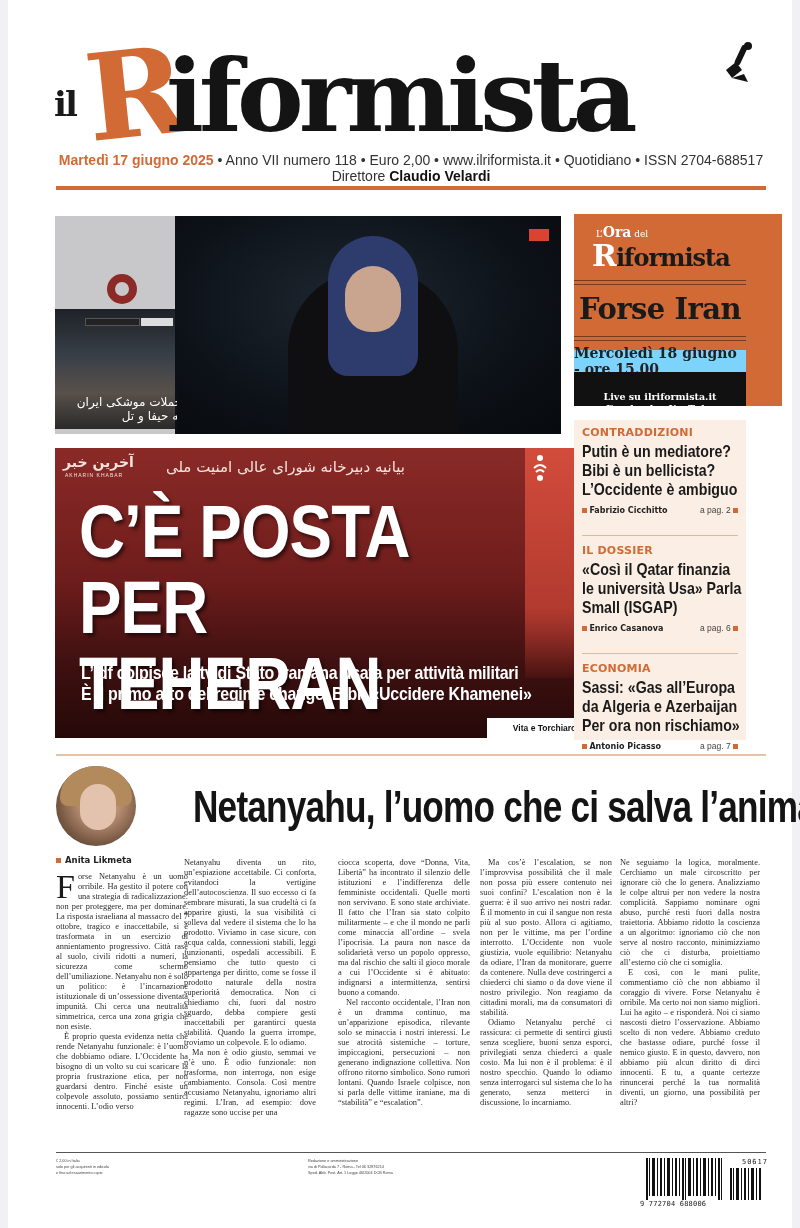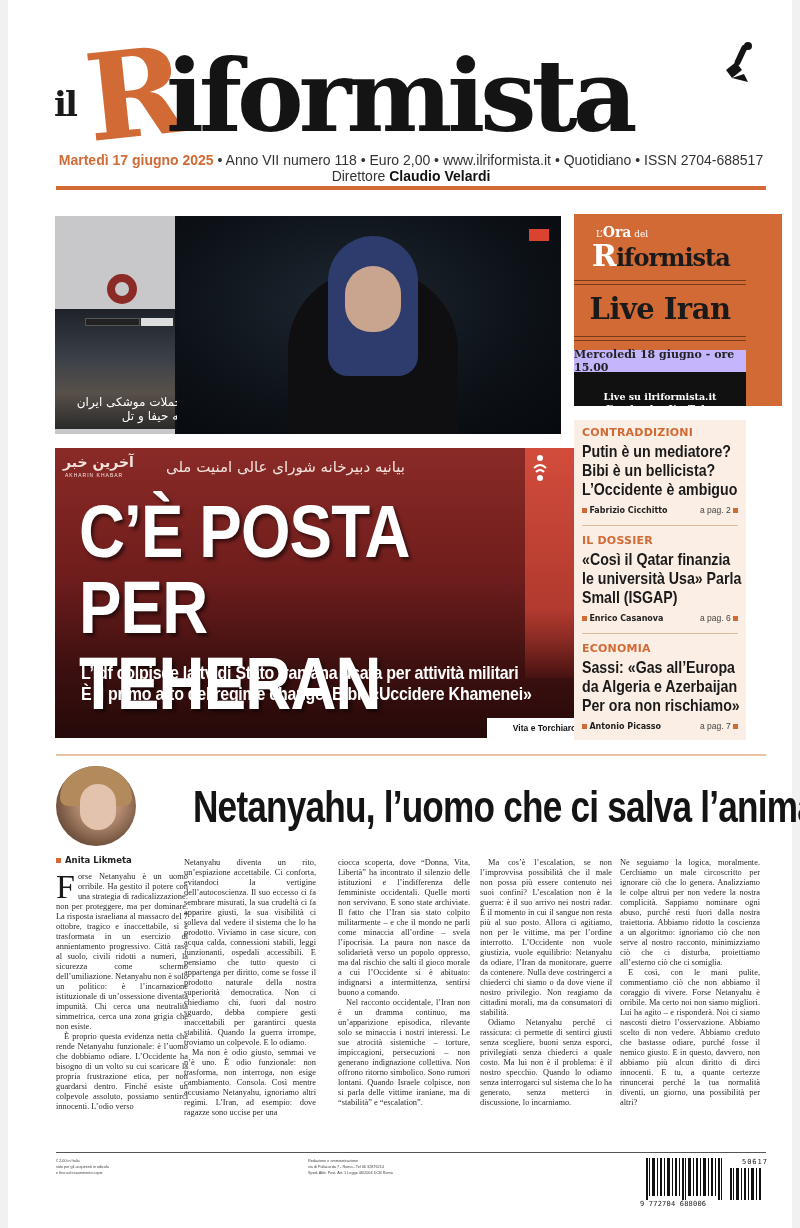--- a/index.html
+++ b/index.html
@@ -52,28 +52,28 @@
   .promo { position: absolute; left: 566px; top: 214px; width: 208px; height: 192px; background: #d26a35; }
   .promo .ora { position: absolute; left: 22px; top: 10px; font-family: "DejaVu Serif", serif; font-size: 9px; color: #fff; }
   .promo .ora .big { font-size: 14px; font-weight: bold; }
   .promo .brand { position: absolute; left: 18px; top: 24px; font-family: "DejaVu Serif", serif; font-weight: bold; font-size: 24px; color: #1a1a1a; letter-spacing: -1px; }
   .promo .brand .r { color: #fff; font-size: 30px; }
   .promo .line1 { position: absolute; left: 0; top: 66px; width: 172px; height: 1px; background: #7a3b1c; }
   .promo .line1b { position: absolute; left: 0; top: 70px; width: 172px; height: 1px; background: #7a3b1c; }
   .promo .title { position: absolute; left: 0; top: 78px; width: 172px; text-align: center; font-family: "DejaVu Serif", serif; font-weight: bold; font-size: 29px; color: #1a1a1a; letter-spacing: -0.5px; }
   .promo .line2 { position: absolute; left: 0; top: 122px; width: 172px; height: 1px; background: #7a3b1c; }
   .promo .line2b { position: absolute; left: 0; top: 126px; width: 172px; height: 1px; background: #7a3b1c; }
-  .promo .when { position: absolute; left: 0; top: 136px; width: 172px; height: 22px; background: #c4b5fd; font-family: "DejaVu Serif", serif; font-weight: bold; font-size: 11px; color: #222; display: flex; align-items: center; justify-content: center; }
+  .promo .when { position: absolute; left: 0; top: 136px; width: 172px; height: 22px; background: #7dd3fc; font-family: "DejaVu Serif", serif; font-weight: bold; font-size: 14px; color: #222; display: flex; align-items: center; justify-content: center; }
   .promo .where { position: absolute; left: 0; top: 158px; width: 172px; height: 34px; background: #111; color: #fff; font-family: "DejaVu Serif", serif; font-weight: bold; font-size: 9.5px; line-height: 12px; text-align: center; padding-top: 19px; }
 
   .teasers { position: absolute; left: 566px; top: 420px; width: 172px; height: 320px; background: #fbeee4; padding: 6px 8px 0 8px; }
   .teaser { margin-bottom: 8px; }
   .teaser .kicker { font-family: "DejaVu Sans", sans-serif; font-weight: bold; font-size: 11px; color: #d26a35; margin-bottom: 3px; letter-spacing: 0.2px; }
   .teaser .hed { font-family: "Liberation Sans", sans-serif; font-weight: bold; font-size: 16.5px; line-height: 19px; color: #1a1a1a; transform: scaleX(0.86); transform-origin: left top; width: 190px; margin-bottom: 6px; }
-  .teaser .meta { display: flex; justify-content: space-between; align-items: center; font-size: 8.5px; color: #444; padding-bottom: 10px; border-bottom: 1px solid #e0b89b; }
+  .teaser .meta { display: flex; justify-content: space-between; align-items: center; font-size: 8.5px; color: #444; padding-bottom: 20px; border-bottom: 1px solid #e0b89b; }
   .teaser .meta b { color: #222; font-family: "DejaVu Sans", sans-serif; font-size: 8px; }
   .teaser:last-child .meta { border-bottom: none; }
 
   .divider-pink { position: absolute; left: 48px; top: 754px; width: 710px; height: 2px; background: #e9c2a6; }
 
   
   .avatar { position: absolute; left: 48px; top: 766px; width: 80px; height: 80px; border-radius: 50%; background: radial-gradient(circle at 55% 45%, #d8b8a4 0%, #b38a70 35%, #7a5a44 65%, #3b2c24 100%); overflow: hidden; }
   .avatar .hair { position: absolute; left: 4px; top: 0; width: 72px; height: 40px; background: #b28a5c; border-radius: 40px 40px 10px 10px; }
   .avatar .face { position: absolute; left: 24px; top: 18px; width: 36px; height: 46px; background: #e3c3ae; border-radius: 18px; }
   .ed-title { position: absolute; left: 185px; top: 782px; width: 575px; font-family: "Liberation Sans", sans-serif; font-weight: bold; font-size: 44px; color: #141414; letter-spacing: -1px; transform: scaleX(0.80); transform-origin: left top; white-space: nowrap; }
@@ -173,21 +173,21 @@
 
   <div class="promo">
     <div class="ora">
       <span>L’</span><span class="big">Ora</span> <span>del</span>
     </div>
     <div class="brand">
       <span class="r">R</span><span>iformista</span>
     </div>
     <div class="line1"></div>
     <div class="line1b"></div>
-    <div class="title">Live Iran</div>
+    <div class="title">Forse Iran</div>
     <div class="line2"></div>
     <div class="line2b"></div>
     <div class="when">Mercoledì 18 giugno - ore 15.00</div>
     <div class="where">
       <div>Live su ilriformista.it</div>
       <div>Facebook e YouTube</div>
     </div>
   </div>
 
   <div class="teasers">

